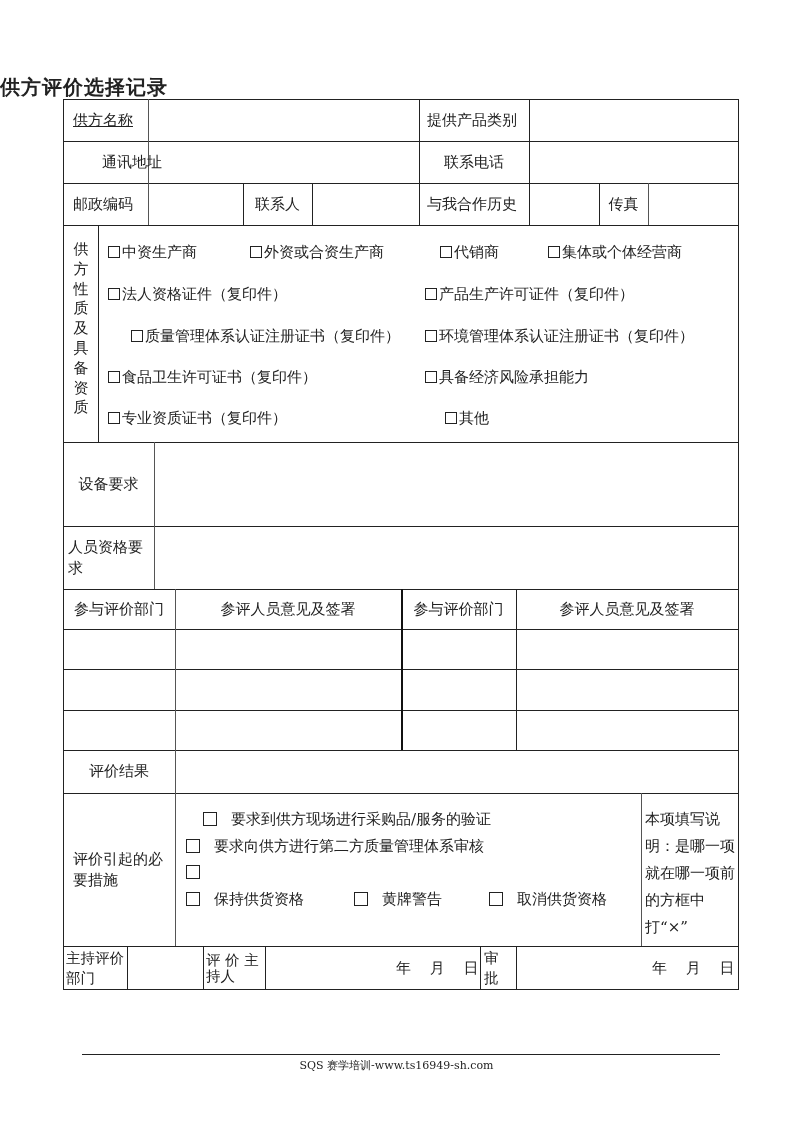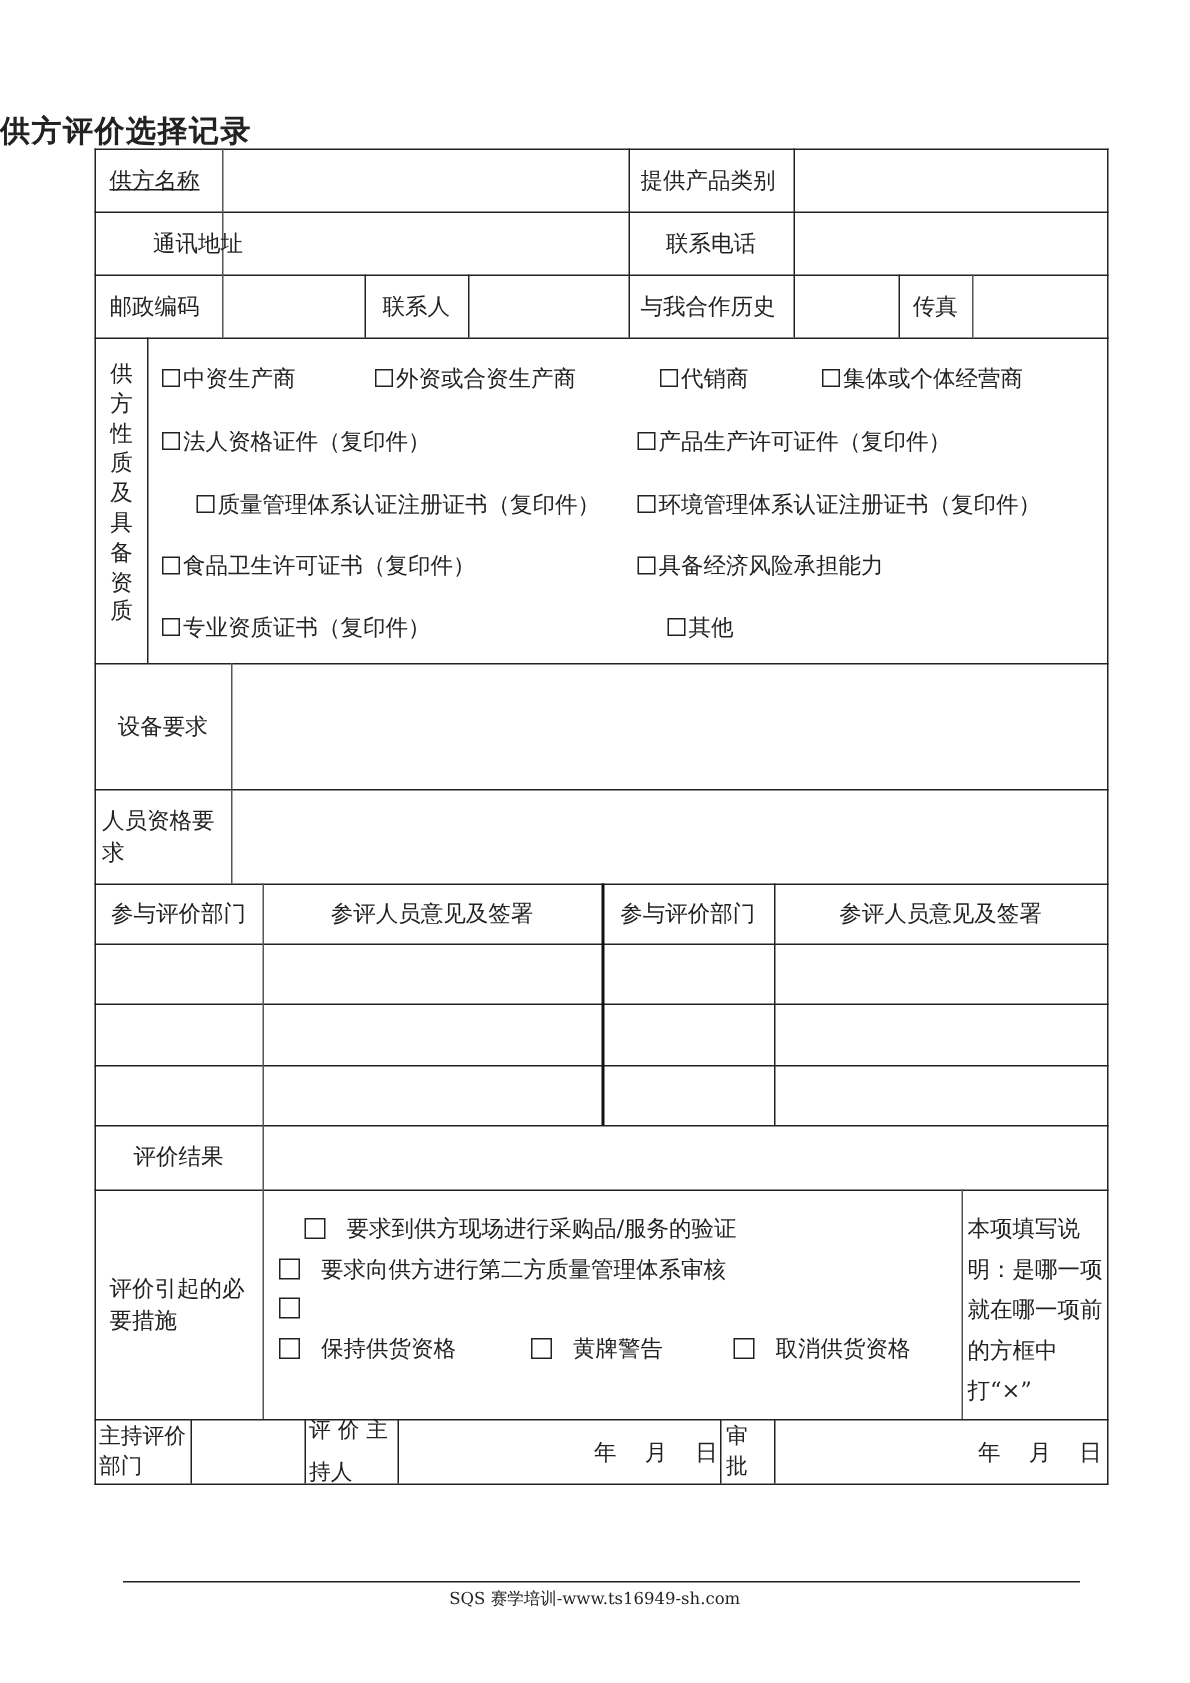--- a/index.html
+++ b/index.html
@@ -147,19 +147,19 @@
 <div class="mea-item" style="left:186px;top:837px;"><span class="box"></span><span>要求向供方进行第二方质量管理体系审核</span></div>
 <div class="mea-item" style="left:186px;top:863px;"><span class="box"></span></div>
 <div class="mea-item" style="left:186px;top:890px;"><span class="box"></span><span>保持供货资格</span></div>
 <div class="mea-item" style="left:354px;top:890px;"><span class="box"></span><span>黄牌警告</span></div>
 <div class="mea-item" style="left:489px;top:890px;text-align:center;"><span class="box"></span><span>取消供货资格</span></div>
 
 <div class="note">本项填写说明：是哪一项就在哪一项前的方框中打“×”</div>
 
 <div class="cell" style="left:66px;top:946px;width:60px;height:43px;font-size:14.5px;line-height:20px;">主持评价部门</div>
 <div class="cell left" style="left:127px;top:946px;width:76px;height:43px;"></div>
-<div class="cell center" style="left:206px;top:946px;width:56px;height:43px;font-size:14.5px;line-height:28px;">评 价 主持人</div>
+<div class="cell center" style="left:206px;top:946px;width:56px;height:43px;font-size:14.5px;line-height:16px;">评 价 主持人</div>
 <div class="date" style="left:396px;top:959px;">年 月 日</div>
 <div class="cell center" style="left:484px;top:946px;width:28px;height:43px;font-size:14.5px;line-height:20px;">审批</div>
 <div class="date" style="left:652px;top:959px;">年 月 日</div>
 
 <div class="footer-line"></div>
 <div class="footer">SQS 赛学培训-www.ts16949-sh.com</div>
 
 </body></html>

